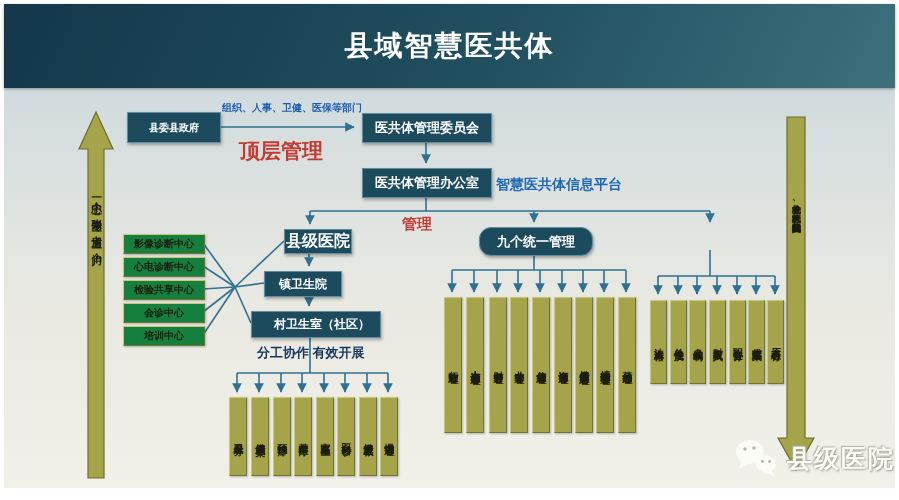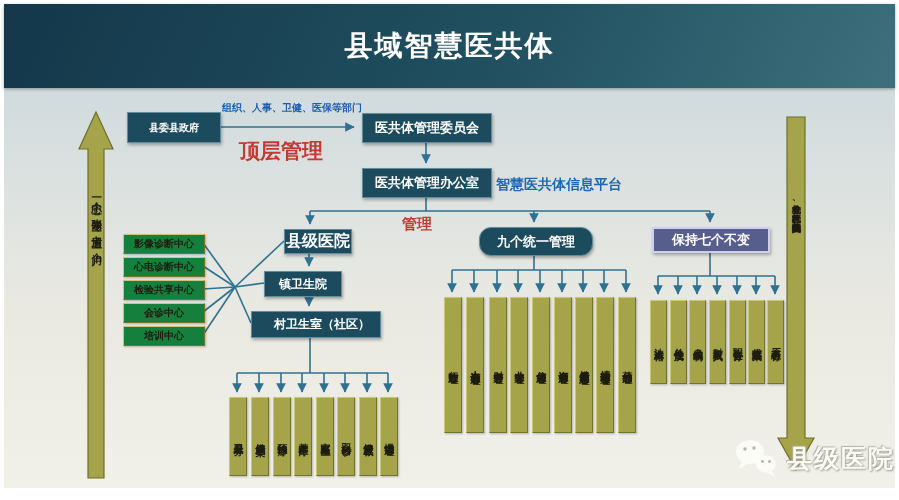--- a/index.html
+++ b/index.html
@@ -146,20 +146,21 @@
 
   <div class="box-teal" style="left:284px;top:229px;width:66px;height:23px;font-size:16px;">
     <span>县级医院</span>
   </div>
   <div class="box-teal" style="left:264px;top:271px;width:76px;height:24px;font-size:12px;">
     <span>镇卫生院</span>
   </div>
   <div class="box-teal" style="left:251px;top:311px;width:116px;height:25px;font-size:12px;padding-left:12px;">
     <span>村卫生室（社区）</span>
   </div>
+  <div class="lbl" style="left:257px;top:344px;font-size:13px;color:#17365e;">分工协作 有效开展</div>
 
   <div class="bar" style="left:229px;top:397px;width:16px;height:77px;">
       <span>公卫服务</span>
     </div>
   <div class="bar" style="left:251px;top:397px;width:16px;height:77px;">
       <span>健康档案</span>
     </div>
   <div class="bar" style="left:273px;top:397px;width:16px;height:77px;">
       <span>预约诊疗</span>
     </div>
@@ -203,23 +204,20 @@
   <div class="bar" style="left:575px;top:297px;width:16px;height:134px;">
       <span>健康信息管理</span>
     </div>
   <div class="bar" style="left:596px;top:297px;width:16px;height:134px;">
       <span>绩效考核管理</span>
     </div>
   <div class="bar" style="left:618px;top:297px;width:16px;height:134px;">
       <span>药品管理</span>
     </div>
 
-  <div class="box-purple" style="left:652px;top:227px;width:114px;height:22px;font-size:13px;">
-    <span>保持七个不变</span>
-  </div>
   <div class="bar" style="left:650px;top:300px;width:15px;height:82px;">
       <span>法人资格</span>
     </div>
   <div class="bar" style="left:670px;top:300px;width:15px;height:82px;">
       <span>单位性质</span>
     </div>
   <div class="bar" style="left:689px;top:300px;width:15px;height:82px;">
       <span>人员编制</span>
     </div>
   <div class="bar" style="left:709px;top:300px;width:15px;height:82px;">

